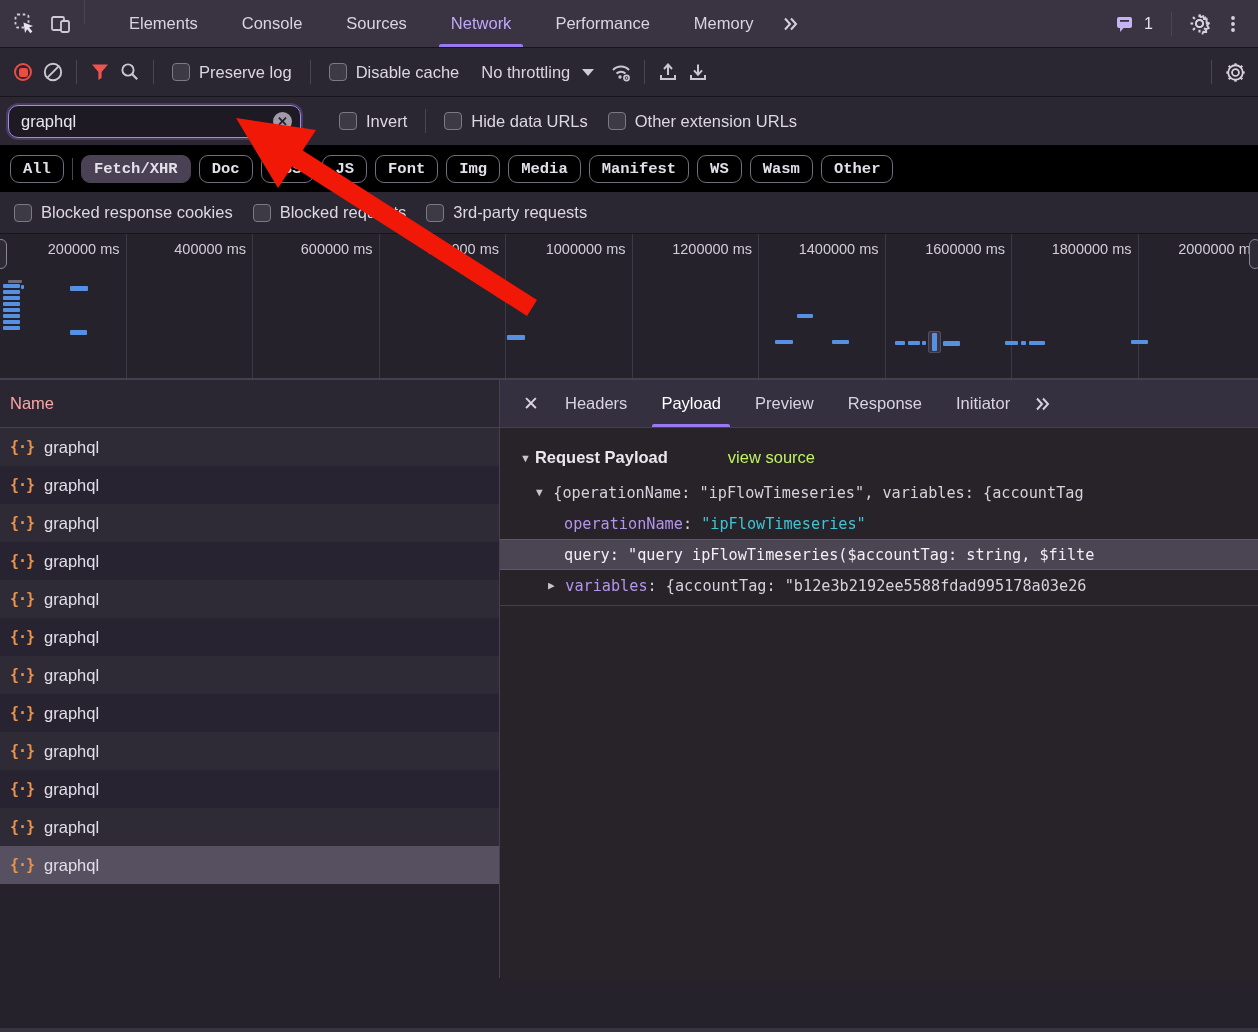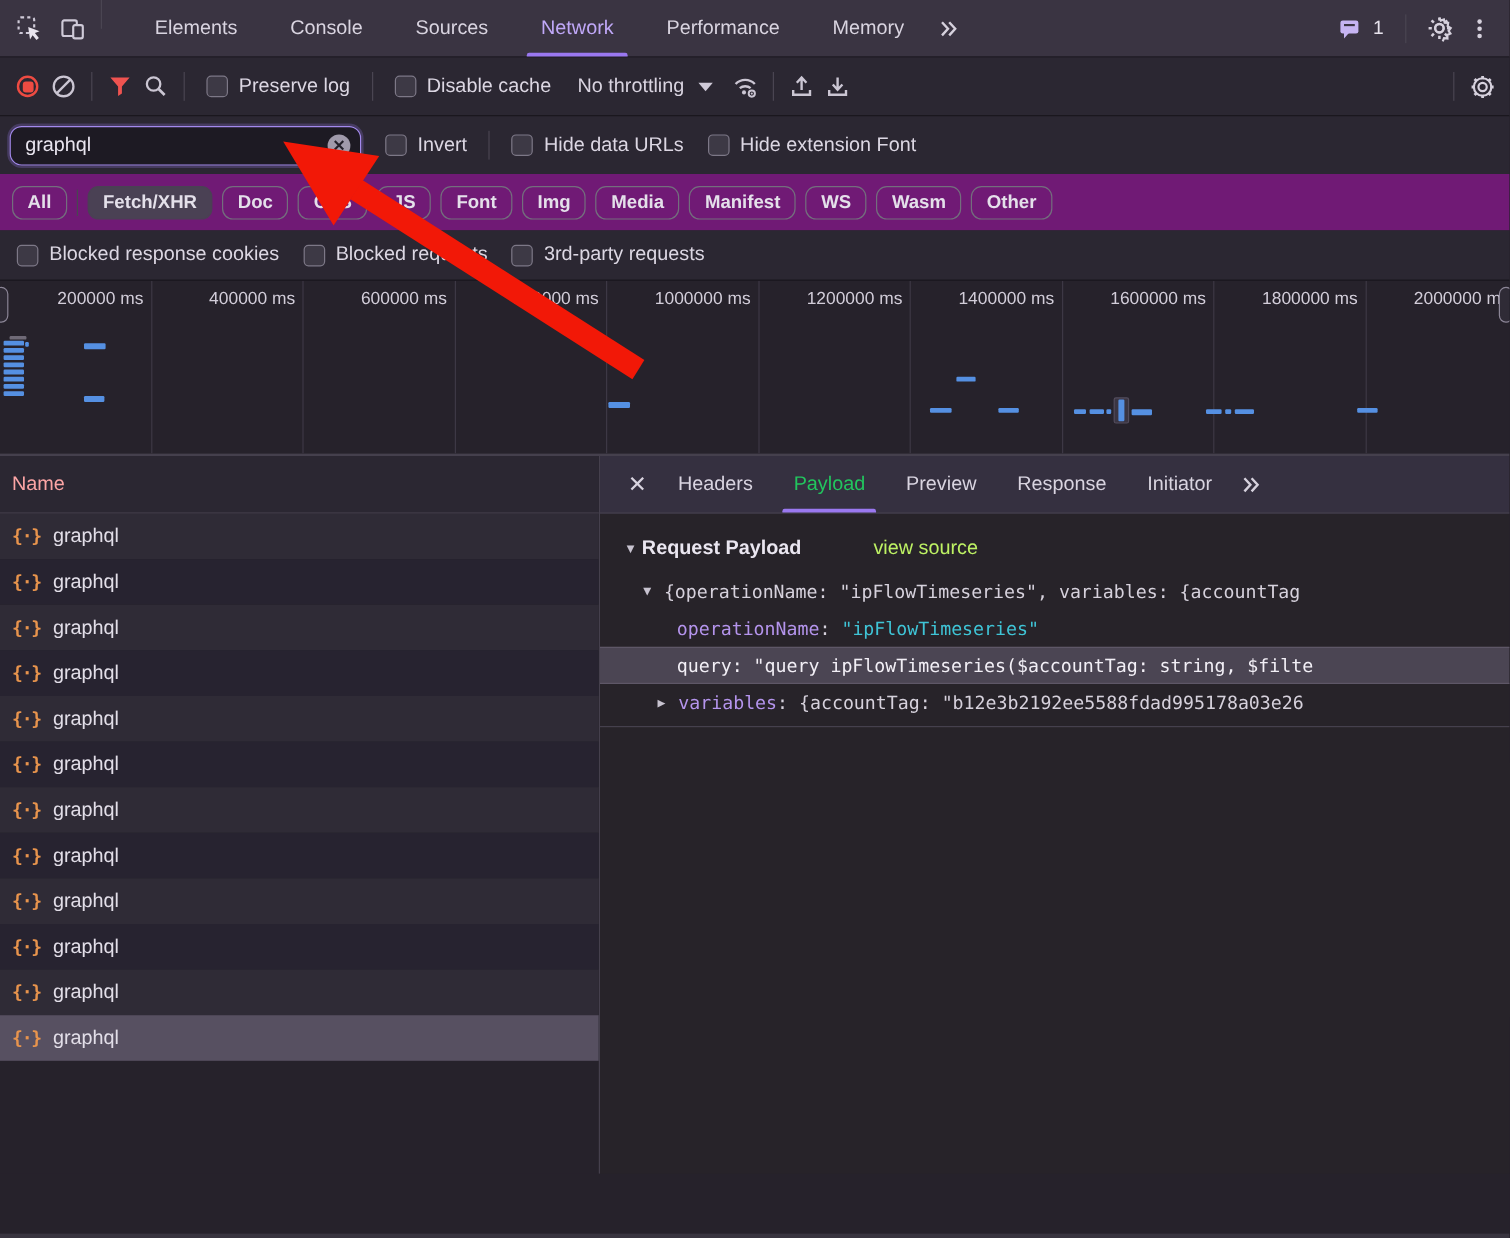--- a/index.html
+++ b/index.html
@@ -32,21 +32,21 @@
   .caret-down { width:0; height:0; border-left:6px solid transparent; border-right:6px solid transparent; border-top:7px solid #cfcad8; }
 
   
   .filterrow { height:48px; background:#2b2732; display:flex; align-items:center; padding:0 8px; }
   .filter-input { width:293px; height:33px; background:#1d1a23; border:1.5px solid #a389ec; border-radius:10px; outline:2px solid rgba(150,120,235,.25);
     display:flex; align-items:center; padding:0 8px 0 12px; }
   .filter-input input { flex:1; background:transparent; border:none; outline:none; color:#e9e5ef; font-size:16.5px; font-family:"Liberation Sans",sans-serif; }
   .clear-x { width:19px; height:19px; border-radius:50%; background:#a09aab; color:#23202a; font-size:13px; line-height:19px; text-align:center; font-weight:bold; }
 
   
-  .chiprow { height:47px; background:#701a75; display:flex; align-items:center; padding:0 10px; gap:8px; }
+  .chiprow { height:47px; background:#000000; display:flex; align-items:center; padding:0 10px; gap:8px;font-family:Liberation Mono, monospace; }
   .chip { border:1.5px solid #736e7d; border-radius:9px; padding:4px 12px; font-size:15.5px; font-weight:bold; color:#e4e0ea; flex:0 0 auto; }
   .chip.selected { background:#4a4154; border-color:#4a4154; }
   .chip-sep { width:1px; height:22px; background:#4a4552; flex:0 0 auto; }
 
   
   .morefilters { height:42px; background:#2b2732; display:flex; align-items:center; padding:0 4px; border-bottom:1px solid #17151b; }
 
   
   .timeline { position:relative; height:146px; background:#26222b; border-bottom:2px solid #45404d; overflow:hidden; }
   .tl-cols { position:absolute; inset:0; display:flex; }
@@ -66,21 +66,21 @@
   .req-rows { flex:1; overflow:hidden; }
   .req-row { height:38px; display:flex; align-items:center; gap:10px; padding-left:10px; font-size:16.5px; color:#e2dee8; }
   .req-row:nth-child(odd) { background:#2f2b36; }
   .req-row:nth-child(even) { background:#272330; }
   .req-row.selected { background:#575061; }
   .json-icon { color:#e8944d; font-family:"DejaVu Sans Mono",monospace; font-size:15px; font-weight:bold; letter-spacing:-1px; }
 
   .right-panel { flex:1; display:flex; flex-direction:column; background:#272329; min-width:0; }
   .detail-tabs { height:48px; background:#353040; border-bottom:1px solid #45404d; display:flex; align-items:stretch; padding-left:14px; }
   .detail-tab { display:flex; align-items:center; padding:0 17px; font-size:16.5px; color:#d9d4e0; position:relative; }
-  .detail-tab.selected { color:#22c55e; }
+  .detail-tab.selected { color:#ffffff; }
   .detail-tab.selected::after { content:""; position:absolute; left:8px; right:8px; bottom:0; height:3px; background:#9a78f0; border-radius:2px 2px 0 0; }
   .close-x { display:flex; align-items:center; justify-content:center; width:34px; height:100%; font-size:19px; color:#d9d4e0; }
 
   
   .payload { padding-top:14px; font-size:16px; }
   .payload-header { display:flex; align-items:center; padding:6px 0 10px 20px; }
   .tri { font-size:11px; color:#c8c3d0; margin-right:4px; }
   .payload-title { font-weight:bold; font-size:16.5px; color:#eae6f0; }
   .view-source { margin-left:60px; font-size:16.5px; color:#bef264; }
   .mono { font-family:"DejaVu Sans Mono",monospace; font-size:15.2px; white-space:pre; overflow:hidden; }
@@ -242,32 +242,32 @@
       </g>
     </svg>
   </span>
 </div>
 
 <div class="filterrow">
   <div class="filter-input">
     <input type="text" value="graphql" style="">
     <span class="clear-x">✕</span>
   </div>
-  <label class="check-item" style="margin-left:20px">
+  <label class="check-item" style="margin-left:38px">
     <span class="checkbox"></span>
     <span>Invert</span>
   </label>
   <div class="vsep"></div>
   <label class="check-item">
     <span class="checkbox"></span>
     <span>Hide data URLs</span>
   </label>
   <label class="check-item">
     <span class="checkbox"></span>
-    <span>Hide extension Font</span>
+    <span>Other extension URLs</span>
   </label>
 </div>
 
 <div class="chiprow" id="chip-row">
     <span class="chip">All</span>
     <span class="chip-sep"></span>
     <span class="chip selected">Fetch/XHR</span>
     <span class="chip">Doc</span>
     <span class="chip">CSS</span>
     <span class="chip">JS</span>

